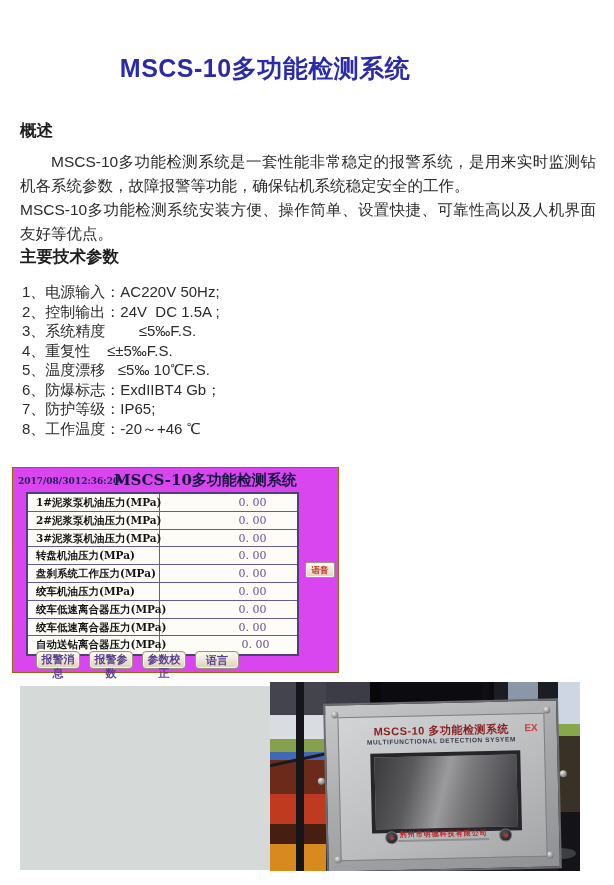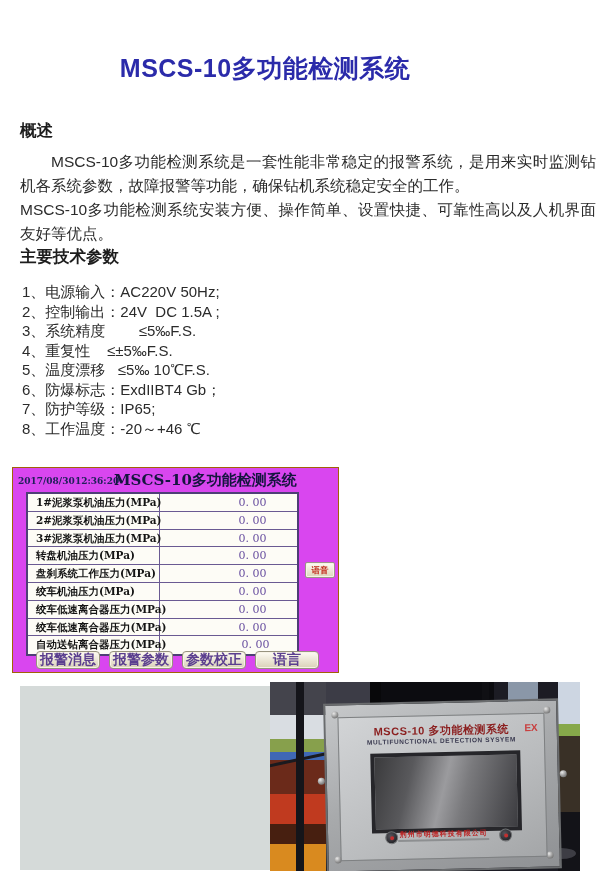--- a/index.html
+++ b/index.html
@@ -33,23 +33,23 @@
   .sw-row { display:flex; height:17.8px; border-bottom:1px solid #6a5a92; }
   .sw-row:last-child { border-bottom:none;gap:6px; }
   .sw-label { width:132px; border-right:1px solid #6a5a92; padding-left:8px;
     font-size:10.5px; font-weight:bold; color:#141414; line-height:17px; white-space:nowrap; }
   .sw-value { flex:1; text-align:center; font-size:11px; color:#6a51a1; line-height:17px;padding-left:48px; }
   .sw-voice { position:absolute; left:292px; top:94px; width:30px; height:16px;
     background:linear-gradient(#fefcf4,#ddd5bc); border:1px solid #9a9688; border-radius:2px;
     font-family:inherit; font-size:8.5px; font-weight:bold; color:#c22a1a; line-height:12px;
     box-shadow:0 0 0 1px #f7f3e6 inset; cursor:pointer; }
   .sw-footer { position:absolute; left:23px; top:183px; display:flex; gap:9px; }
-  .sw-btn { width:64px; height:18px; background:linear-gradient(#fefcf4,#d9d1b8);
+  .sw-btn { width:44px; height:18px; background:linear-gradient(#fefcf4,#d9d1b8);
     border:1px solid #97937f; border-radius:4px; box-shadow:0 0 0 1px #f7f3e6 inset;
-    font-family:Liberation Serif, serif; font-size:14px; font-weight:bold; color:#5b3f8f; line-height:14px;
+    font-family:Liberation Serif, serif; font-size:11px; font-weight:bold; color:#5b3f8f; line-height:14px;
     cursor:pointer; }
 
   
   .figure { position:absolute; left:0; top:682px; width:614px; height:190px; }
   .gray-rect { position:absolute; left:20px; top:4px; width:250px; height:184px; background:#d5dad9; }
   .photo { position:absolute; left:270px; top:0; width:310px; height:189px;
     background:#1c1c24; overflow:hidden; }
   .layer { position:absolute; }
   
   .l-dark   { left:0; top:0; width:56px; height:33px; background:#44444c; }

